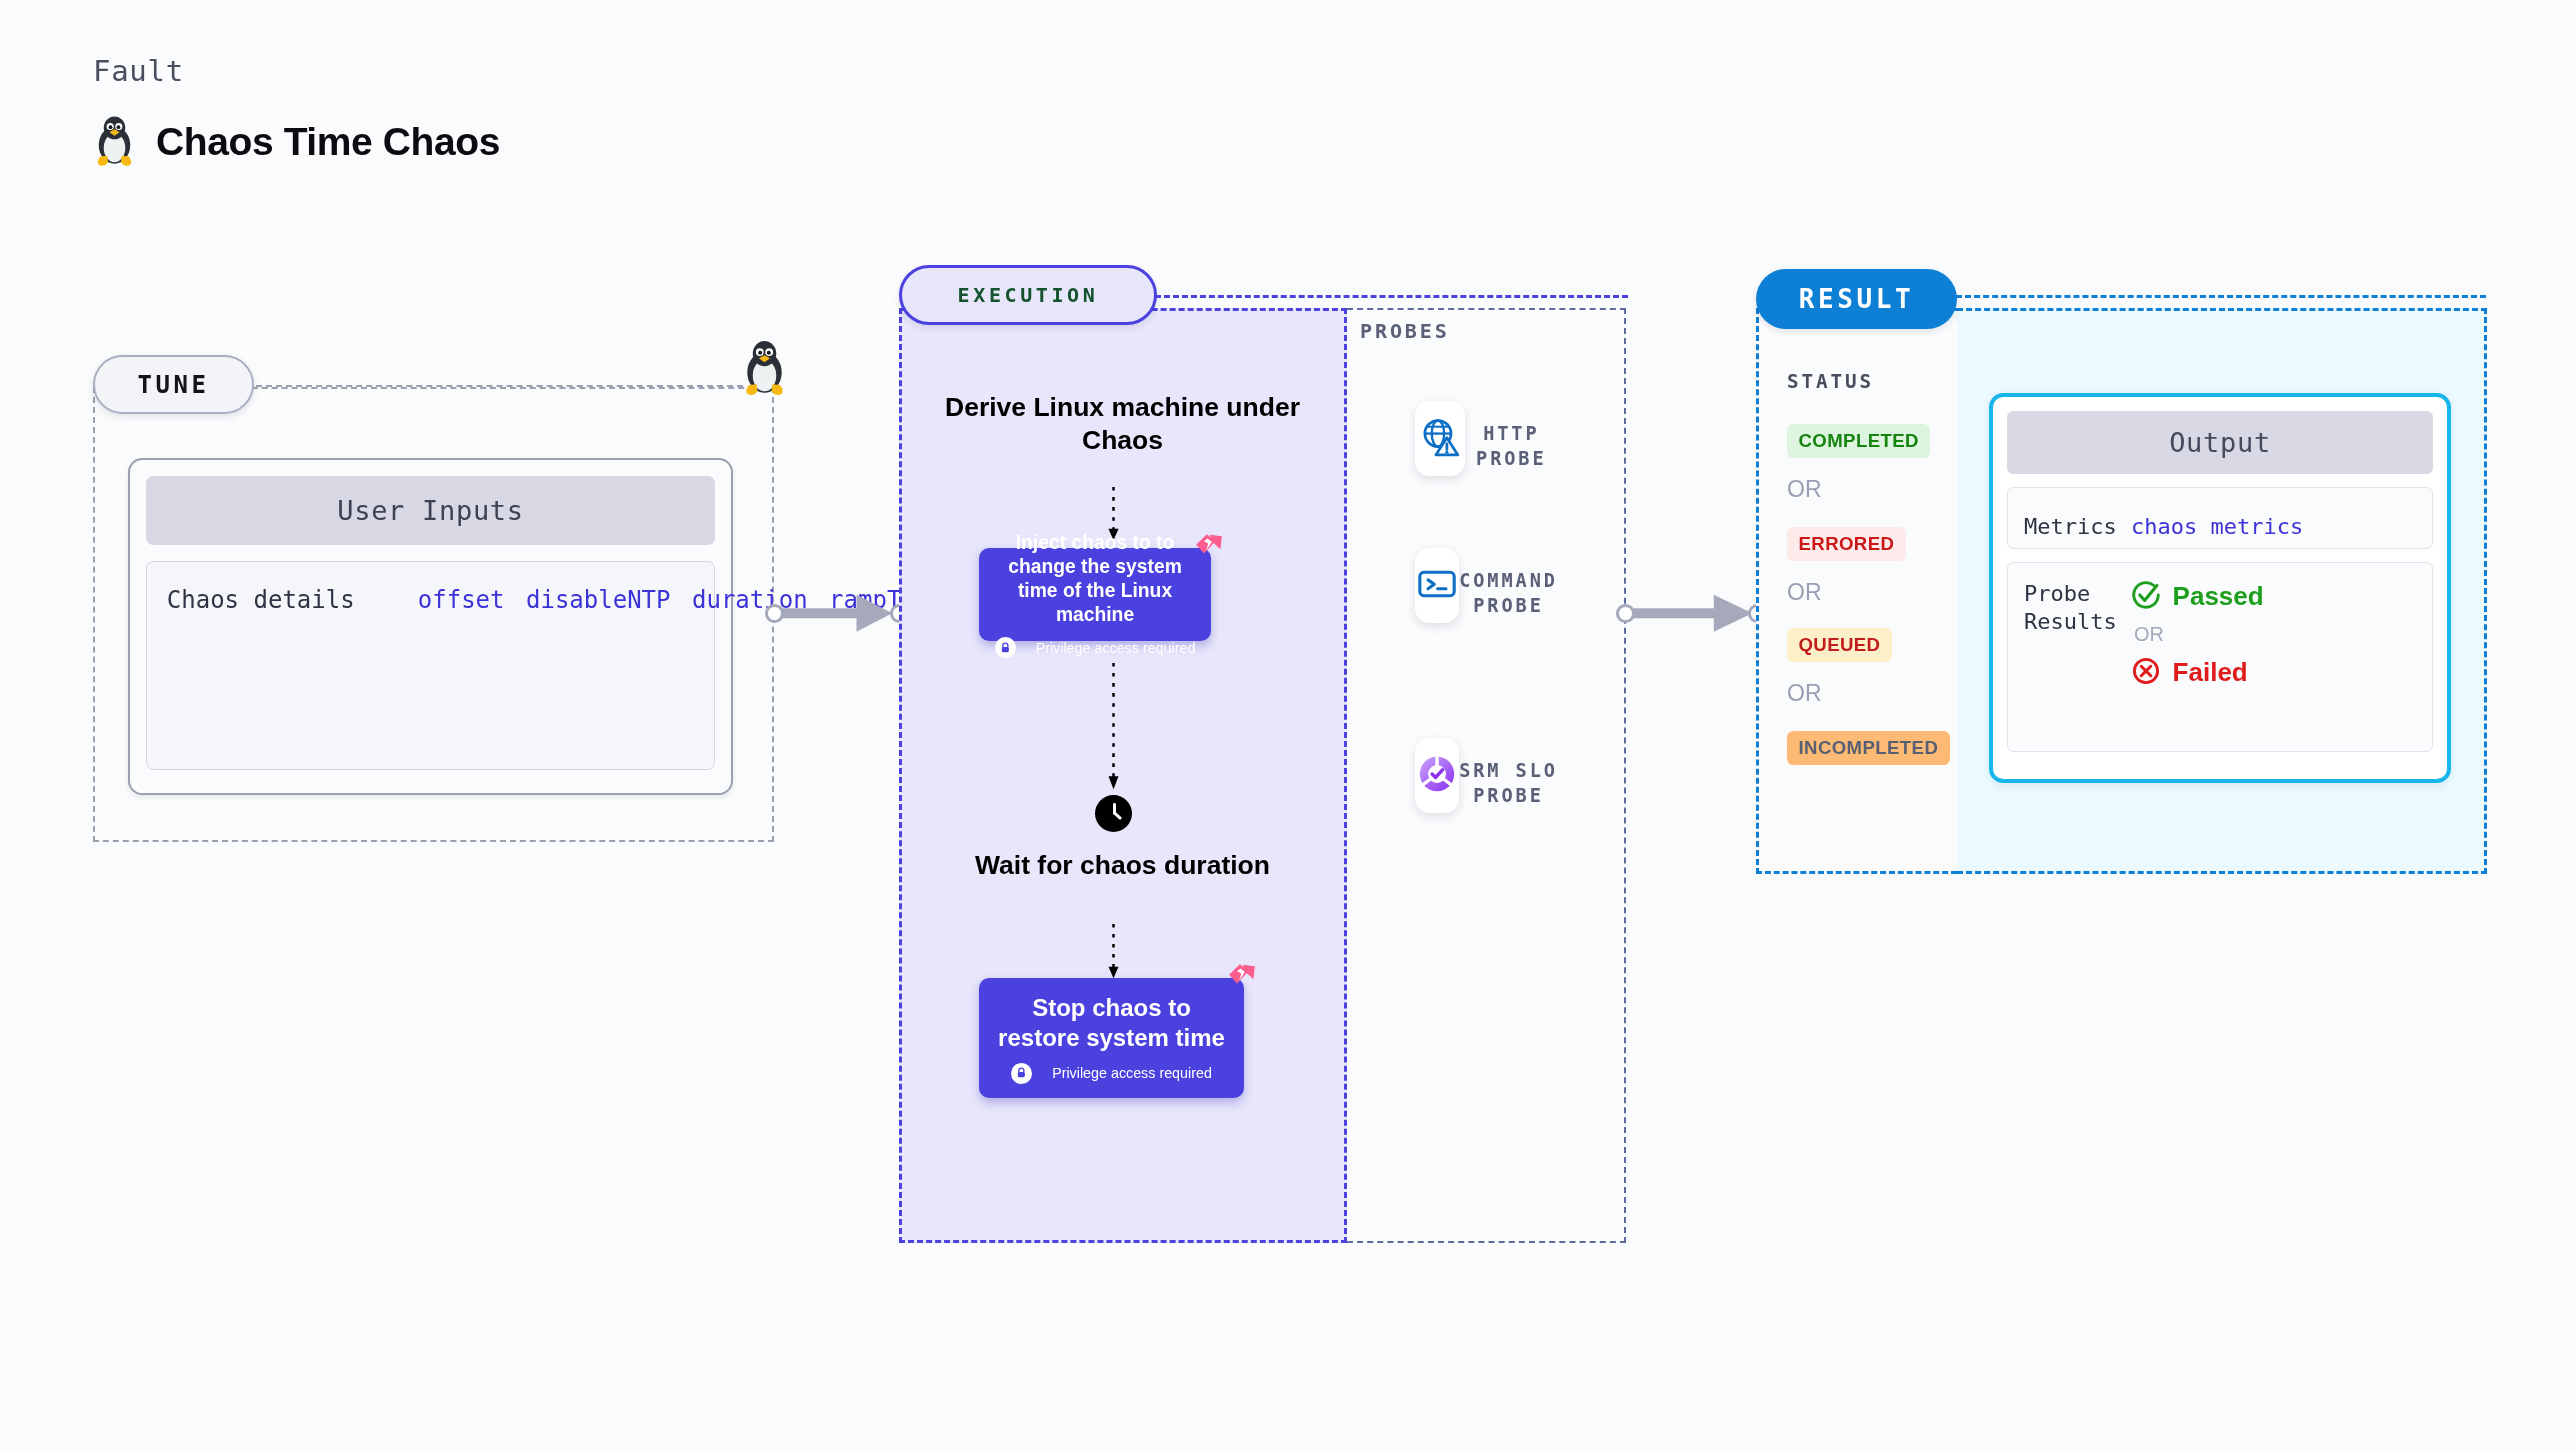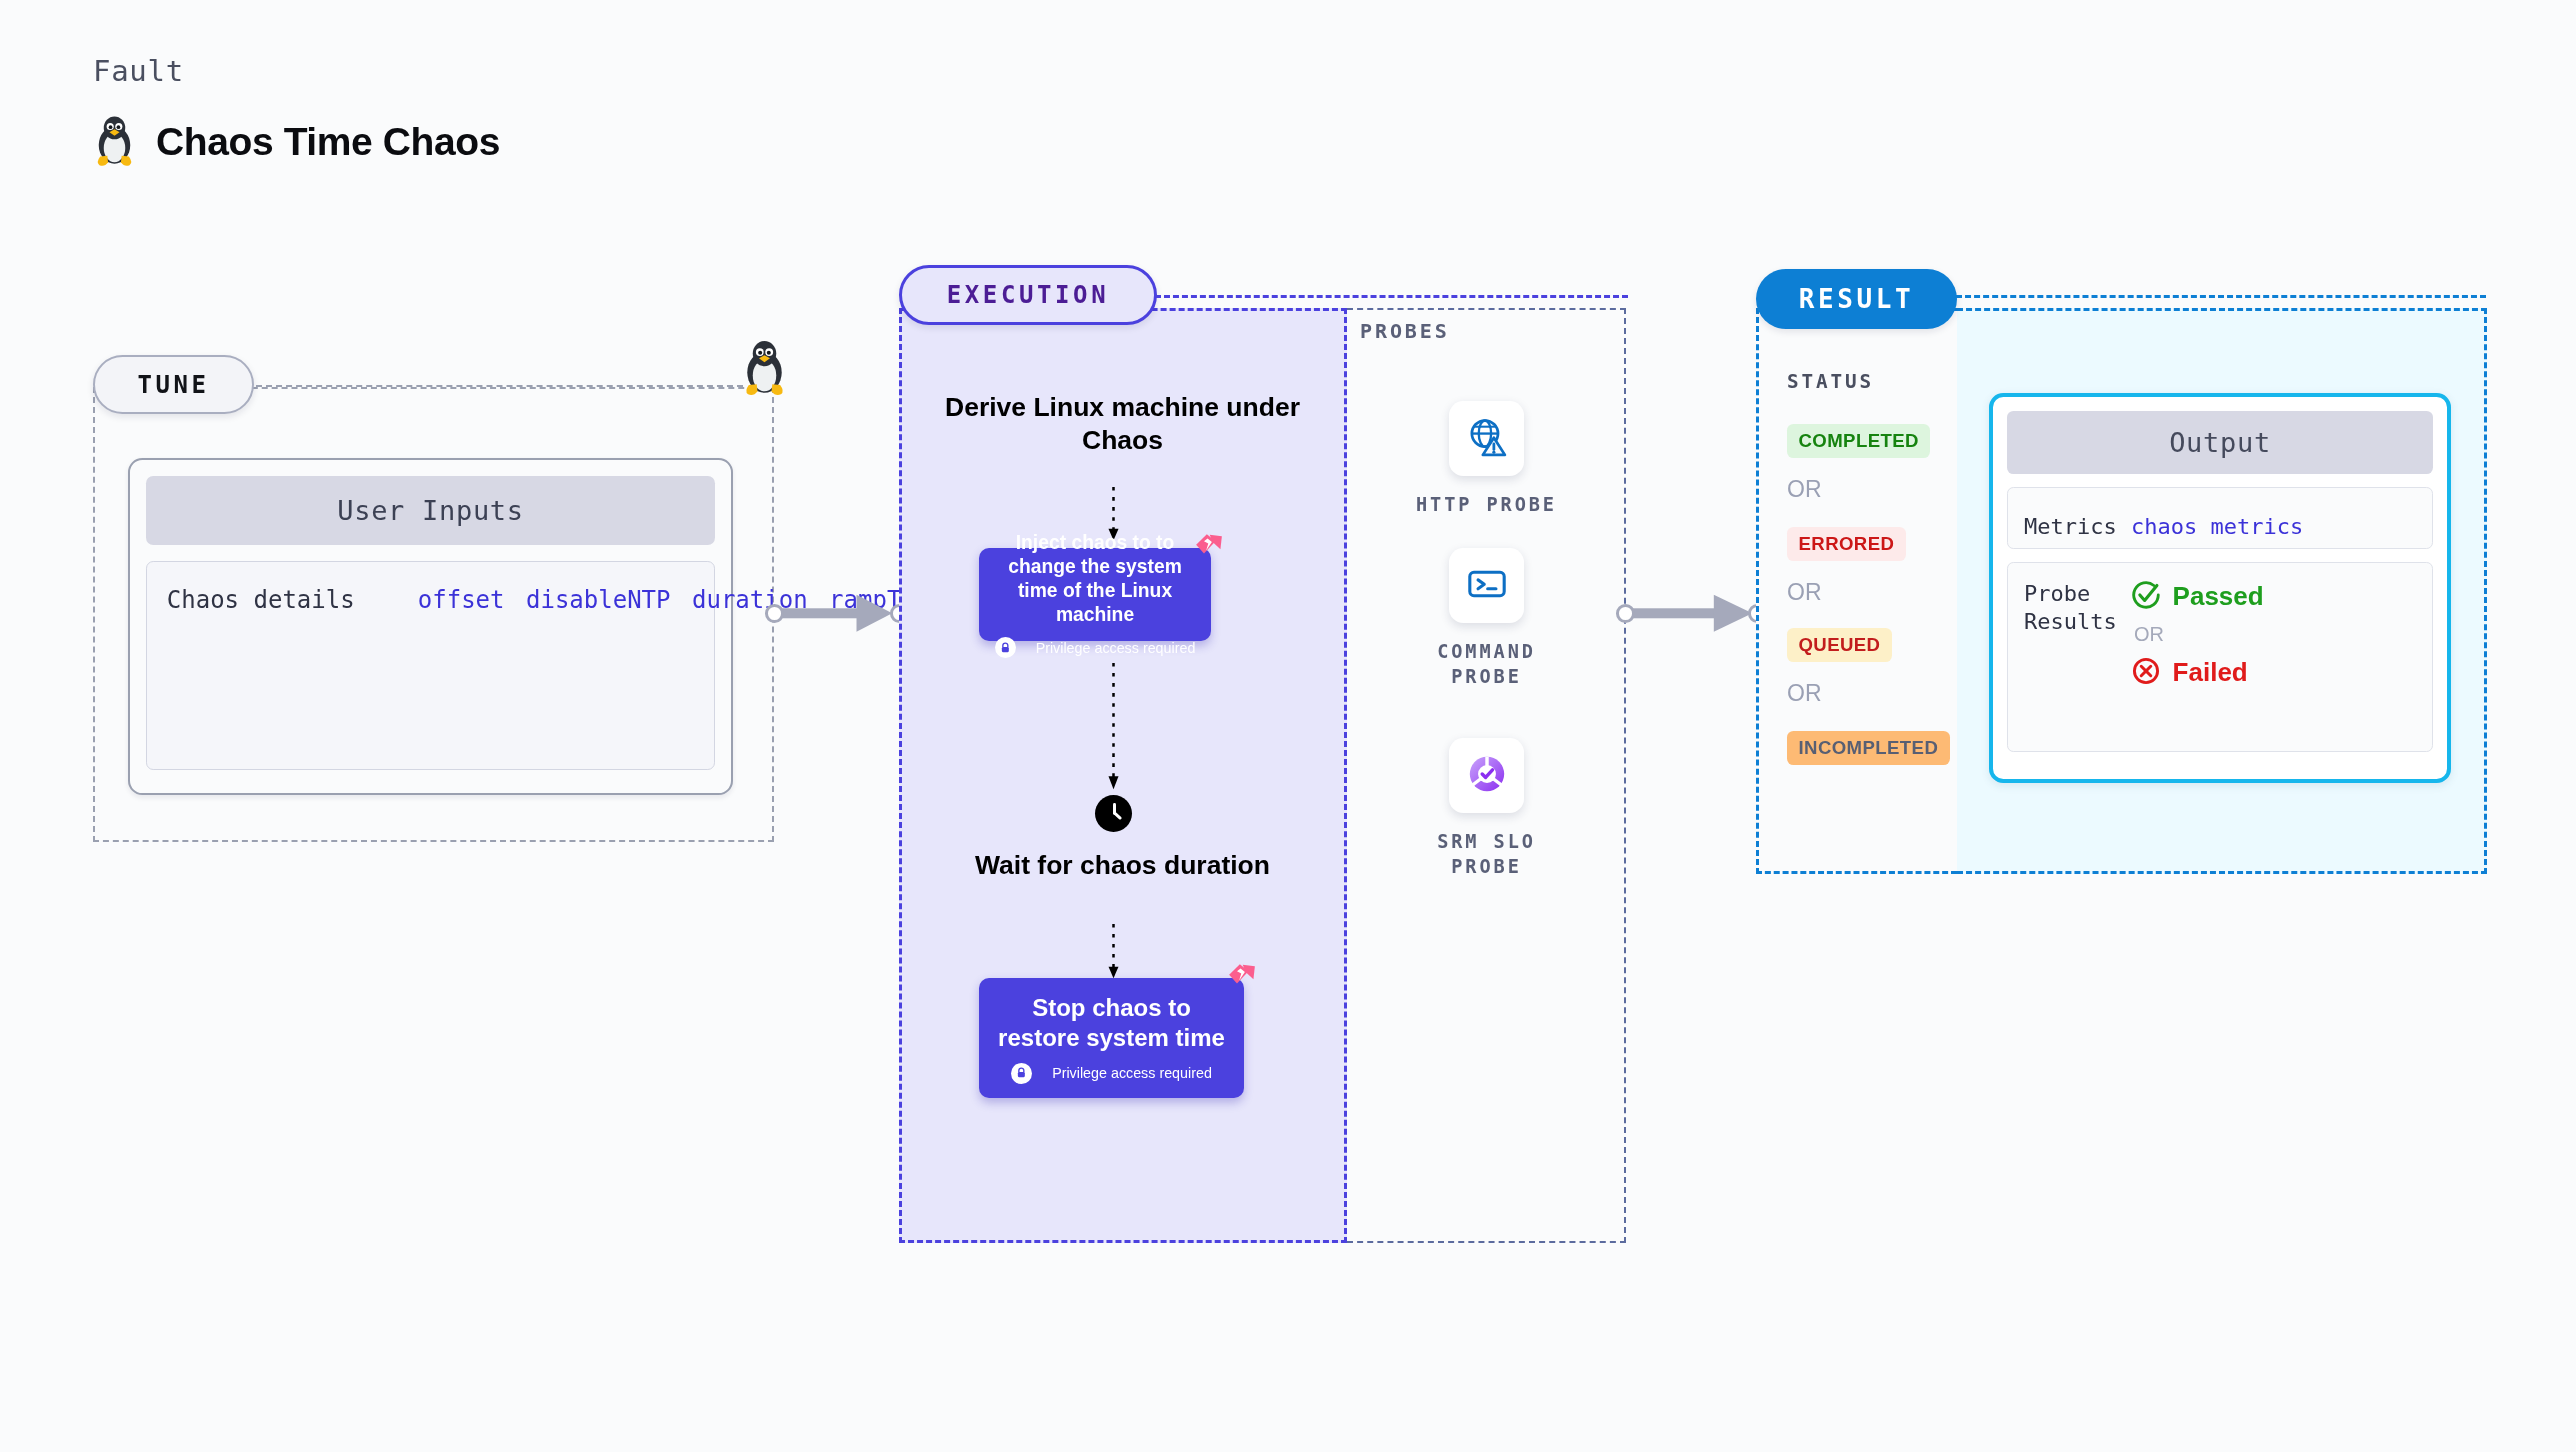--- a/index.html
+++ b/index.html
@@ -59,21 +59,21 @@
     font-family:"DejaVu Sans Mono", monospace;
     font-weight:700;letter-spacing:3.6px;
     box-shadow:0 2.9px 7.2px rgba(20,20,60,.10);
   }
   #tune-pill{
     left:93px;top:355px;width:161px;height:59px;
     background:#f3f4f8;border:2.9px solid #a9aec0;color:#111318;font-size:24px;
   }
   #execution-pill{
     left:899px;top:265px;width:258px;height:60px;
-    background:#e7e6fb;border:3.6px solid #4b41de;color:#4c1d95;font-size:24px;
+    background:#e7e6fb;border:3.6px solid #4b41de;color:#14532d;font-size:20px;
   }
   #result-pill{
     left:1756px;top:269px;width:201px;height:60px;
     background:#0d7fd4;border:none;color:#ffffff;font-size:26px;
   }
 
   
   #user-inputs-card{
     position:absolute;left:128px;top:458px;width:605px;height:337px;
     box-sizing:border-box;background:#fafbfc;
@@ -140,21 +140,21 @@
   .clock::after{content:"";position:absolute;left:18px;top:18px;width:2.9px;height:9.3px;background:#fff;border-radius:1.4px;transform:rotate(-48deg);transform-origin:top center;}
 
   .dot-arrow{position:absolute;}
 
   
   #probes-label{
     position:absolute;left:1360px;top:319px;
     font-family:"DejaVu Sans Mono", monospace;
     font-size:20px;color:#5a6078;letter-spacing:2.9px;font-weight:700;
   }
-  .probe{position:absolute;width:143px;display:flex;flex-direction:column;align-items:center;}
+  .probe{position:absolute;width:143px;display:flex;flex-direction:row;align-items:center;}
   .probe-card{
     width:75px;height:75px;border-radius:14.3px;background:#fff;
     box-shadow:0 3.6px 10px rgba(30,40,80,.13);
     display:flex;align-items:center;justify-content:center;
   }
   .probe-label{
     margin-top:15.8px;text-align:center;
     font-family:"DejaVu Sans Mono", monospace;
     font-size:18.6px;color:#5a6078;letter-spacing:2.9px;font-weight:700;line-height:1.35;
   }

